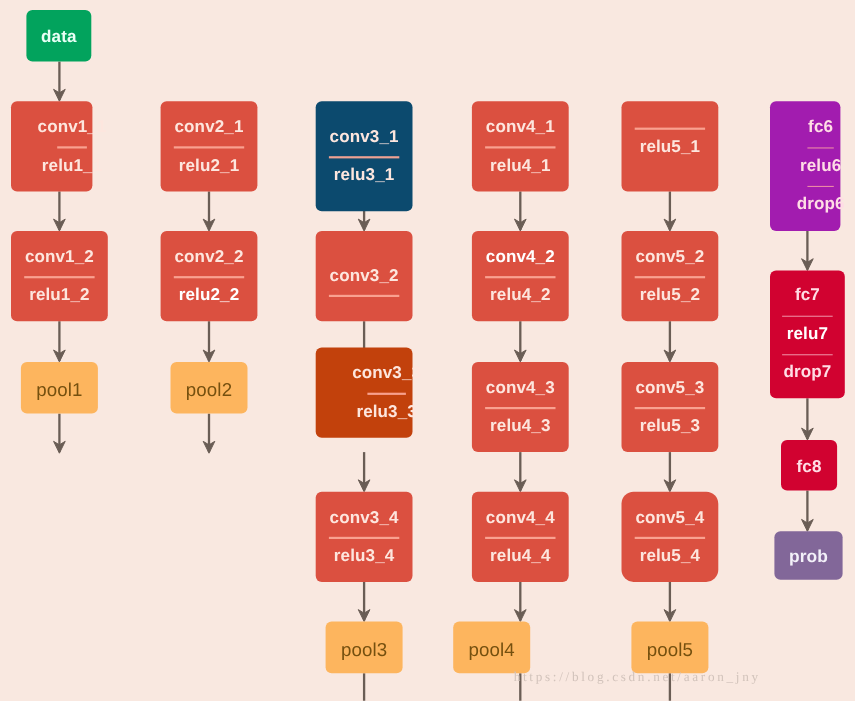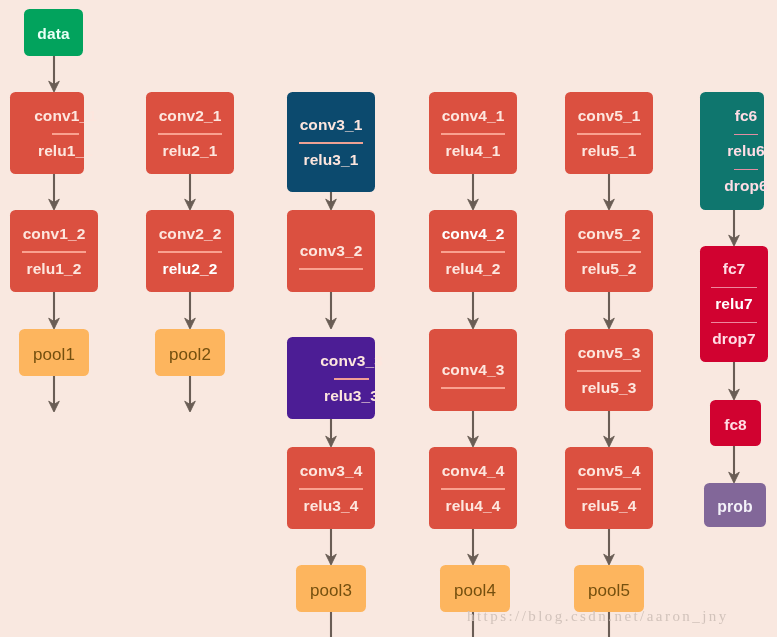--- a/index.html
+++ b/index.html
@@ -25,21 +25,21 @@
   .t-conv .lbl{color:#fde6de;}
   .t-conv .divider{background:#fba595;}
   .t-pool{background:#fdb55e;}
   .t-pool .lbl{color:#75500f;font-weight:400;font-size:17px;}
   .t-fc{background:#d10230;}
   .t-fc .lbl{color:#ffdde5;}
   .t-fc .divider{background:#ef8ea4;}
   .t-output{background:#826799;}
   .t-output .lbl{color:#f3f1f9;font-size:15.8px;}
   .wm{position:absolute;color:#d2c3bb;font-family:"Liberation Serif",serif;
-      font-size:15px;letter-spacing:2.45px;white-space:nowrap;line-height:1;}
+      font-size:12px;letter-spacing:2.45px;white-space:nowrap;line-height:1;}
 </style>
 </head>
 <body>
 
 <div id="canvas" style="background: rgb(249, 232, 224);">
   <svg class="edges" viewBox="0 0 777 637">
       <g>
         <line x1="54" y1="56" x2="54" y2="91" stroke="#6a5d55" stroke-width="2.1" stroke-linecap="butt"></line>
         <path d="M48.7 81.2 L54 92 L59.3 81.2 L54 84.4 Z" fill="#6a5d55" stroke="#6a5d55" stroke-width="0.9" stroke-linejoin="round"></path>
       </g>
@@ -197,21 +197,21 @@
         <div class="row">
           <span class="lbl" style="color: rgb(253, 230, 222);">relu3_1</span>
         </div>
       </div>
       <div class="node t-conv multi" style="background: rgb(219, 80, 64); color: rgb(253, 230, 222); left: 287px; top: 210px; width: 88px; height: 82px;">
         <div class="row">
           <span class="lbl" style="color: rgb(253, 230, 222);">conv3_2</span>
         </div>
         <div class="divider" style="background: rgb(251, 165, 149);"></div>
       </div>
-      <div class="node t-conv multi" style="background: #4c1d95; color: rgb(253, 230, 222); left: 287px; top: 337px; width: 88px; height: 82px; padding-left: 41px;">
+      <div class="node t-conv multi" style="background: #c2410c; color: rgb(253, 230, 222); left: 287px; top: 316px; width: 88px; height: 82px; padding-left: 41px;">
         <div class="row">
           <span class="lbl" style="color: rgb(253, 230, 222);">conv3_3</span>
         </div>
         <div class="divider" style="background: rgb(251, 165, 149);"></div>
         <div class="row">
           <span class="lbl" style="color: rgb(253, 230, 222);">relu3_3</span>
         </div>
       </div>
       <div class="node t-conv multi" style="background: rgb(219, 80, 64); color: rgb(253, 230, 222); left: 287px; top: 447px; width: 88px; height: 82px;">
         <div class="row">
@@ -243,39 +243,39 @@
         <div class="divider" style="background: rgb(251, 165, 149);"></div>
         <div class="row">
           <span class="lbl" style="color: rgb(253, 230, 222);">relu4_2</span>
         </div>
       </div>
       <div class="node t-conv multi" style="background: rgb(219, 80, 64); color: rgb(253, 230, 222); left: 429px; top: 329px; width: 88px; height: 82px;">
         <div class="row">
           <span class="lbl" style="color: rgb(253, 230, 222);">conv4_3</span>
         </div>
         <div class="divider" style="background: rgb(251, 165, 149);"></div>
+        <div class="row">
+          <span class="lbl" style="color: rgb(253, 230, 222);">relu4_3</span>
+        </div>
       </div>
       <div class="node t-conv multi" style="background: rgb(219, 80, 64); color: rgb(253, 230, 222); left: 429px; top: 447px; width: 88px; height: 82px;">
         <div class="row">
           <span class="lbl" style="color: rgb(253, 230, 222);">conv4_4</span>
         </div>
         <div class="divider" style="background: rgb(251, 165, 149);"></div>
         <div class="row">
           <span class="lbl" style="color: rgb(253, 230, 222);">relu4_4</span>
         </div>
       </div>
-      <div class="node t-pool" style="background: rgb(253, 181, 94); color: rgb(117, 80, 15); left: 440px; top: 565px; width: 70px; height: 47px;">
+      <div class="node t-pool" style="background: rgb(253, 181, 94); color: rgb(117, 80, 15); left: 412px; top: 565px; width: 70px; height: 47px;">
         <div class="row">
           <span class="lbl" style="color: rgb(117, 80, 15);">pool4</span>
         </div>
       </div>
       <div class="node t-conv multi" style="background: rgb(219, 80, 64); color: rgb(253, 230, 222); left: 565px; top: 92px; width: 88px; height: 82px;">
-        <div class="row">
-          <span class="lbl" style="color: rgb(253, 230, 222);">conv5_1</span>
-        </div>
         <div class="divider" style="background: rgb(251, 165, 149);"></div>
         <div class="row">
           <span class="lbl" style="color: rgb(253, 230, 222);">relu5_1</span>
         </div>
       </div>
       <div class="node t-conv multi" style="background: rgb(219, 80, 64); color: rgb(253, 230, 222); left: 565px; top: 210px; width: 88px; height: 82px;">
         <div class="row">
           <span class="lbl" style="color: rgb(253, 230, 222);">conv5_2</span>
         </div>
         <div class="divider" style="background: rgb(251, 165, 149);"></div>
@@ -285,35 +285,35 @@
       </div>
       <div class="node t-conv multi" style="background: rgb(219, 80, 64); color: rgb(253, 230, 222); left: 565px; top: 329px; width: 88px; height: 82px;">
         <div class="row">
           <span class="lbl" style="color: rgb(253, 230, 222);">conv5_3</span>
         </div>
         <div class="divider" style="background: rgb(251, 165, 149);"></div>
         <div class="row">
           <span class="lbl" style="color: rgb(253, 230, 222);">relu5_3</span>
         </div>
       </div>
-      <div class="node t-conv multi" style="background: rgb(219, 80, 64); color: rgb(253, 230, 222); left: 565px; top: 447px; width: 88px; height: 82px;">
+      <div class="node t-conv multi" style="background: rgb(219, 80, 64); color: rgb(253, 230, 222); left: 565px; top: 447px; width: 88px; height: 82px; border-radius: 11px;">
         <div class="row">
           <span class="lbl" style="color: rgb(253, 230, 222);">conv5_4</span>
         </div>
         <div class="divider" style="background: rgb(251, 165, 149);"></div>
         <div class="row">
           <span class="lbl" style="color: rgb(253, 230, 222);">relu5_4</span>
         </div>
       </div>
       <div class="node t-pool" style="background: rgb(253, 181, 94); color: rgb(117, 80, 15); left: 574px; top: 565px; width: 70px; height: 47px;">
         <div class="row">
           <span class="lbl" style="color: rgb(117, 80, 15);">pool5</span>
         </div>
       </div>
-      <div class="node t-fc multi" style="background: #0f766e; color: rgb(255, 221, 229); left: 700px; top: 92px; width: 64px; height: 118px; padding-left: 28px;">
+      <div class="node t-fc multi" style="background: #a21caf; color: rgb(255, 221, 229); left: 700px; top: 92px; width: 64px; height: 118px; padding-left: 28px;">
         <div class="row">
           <span class="lbl" style="color: rgb(255, 221, 229);">fc6</span>
         </div>
         <div class="divider" style="background: rgb(239, 142, 164);"></div>
         <div class="row">
           <span class="lbl" style="color: rgb(255, 221, 229);">relu6</span>
         </div>
         <div class="divider" style="background: rgb(239, 142, 164);"></div>
         <div class="row">
           <span class="lbl" style="color: rgb(255, 221, 229);">drop6</span>

